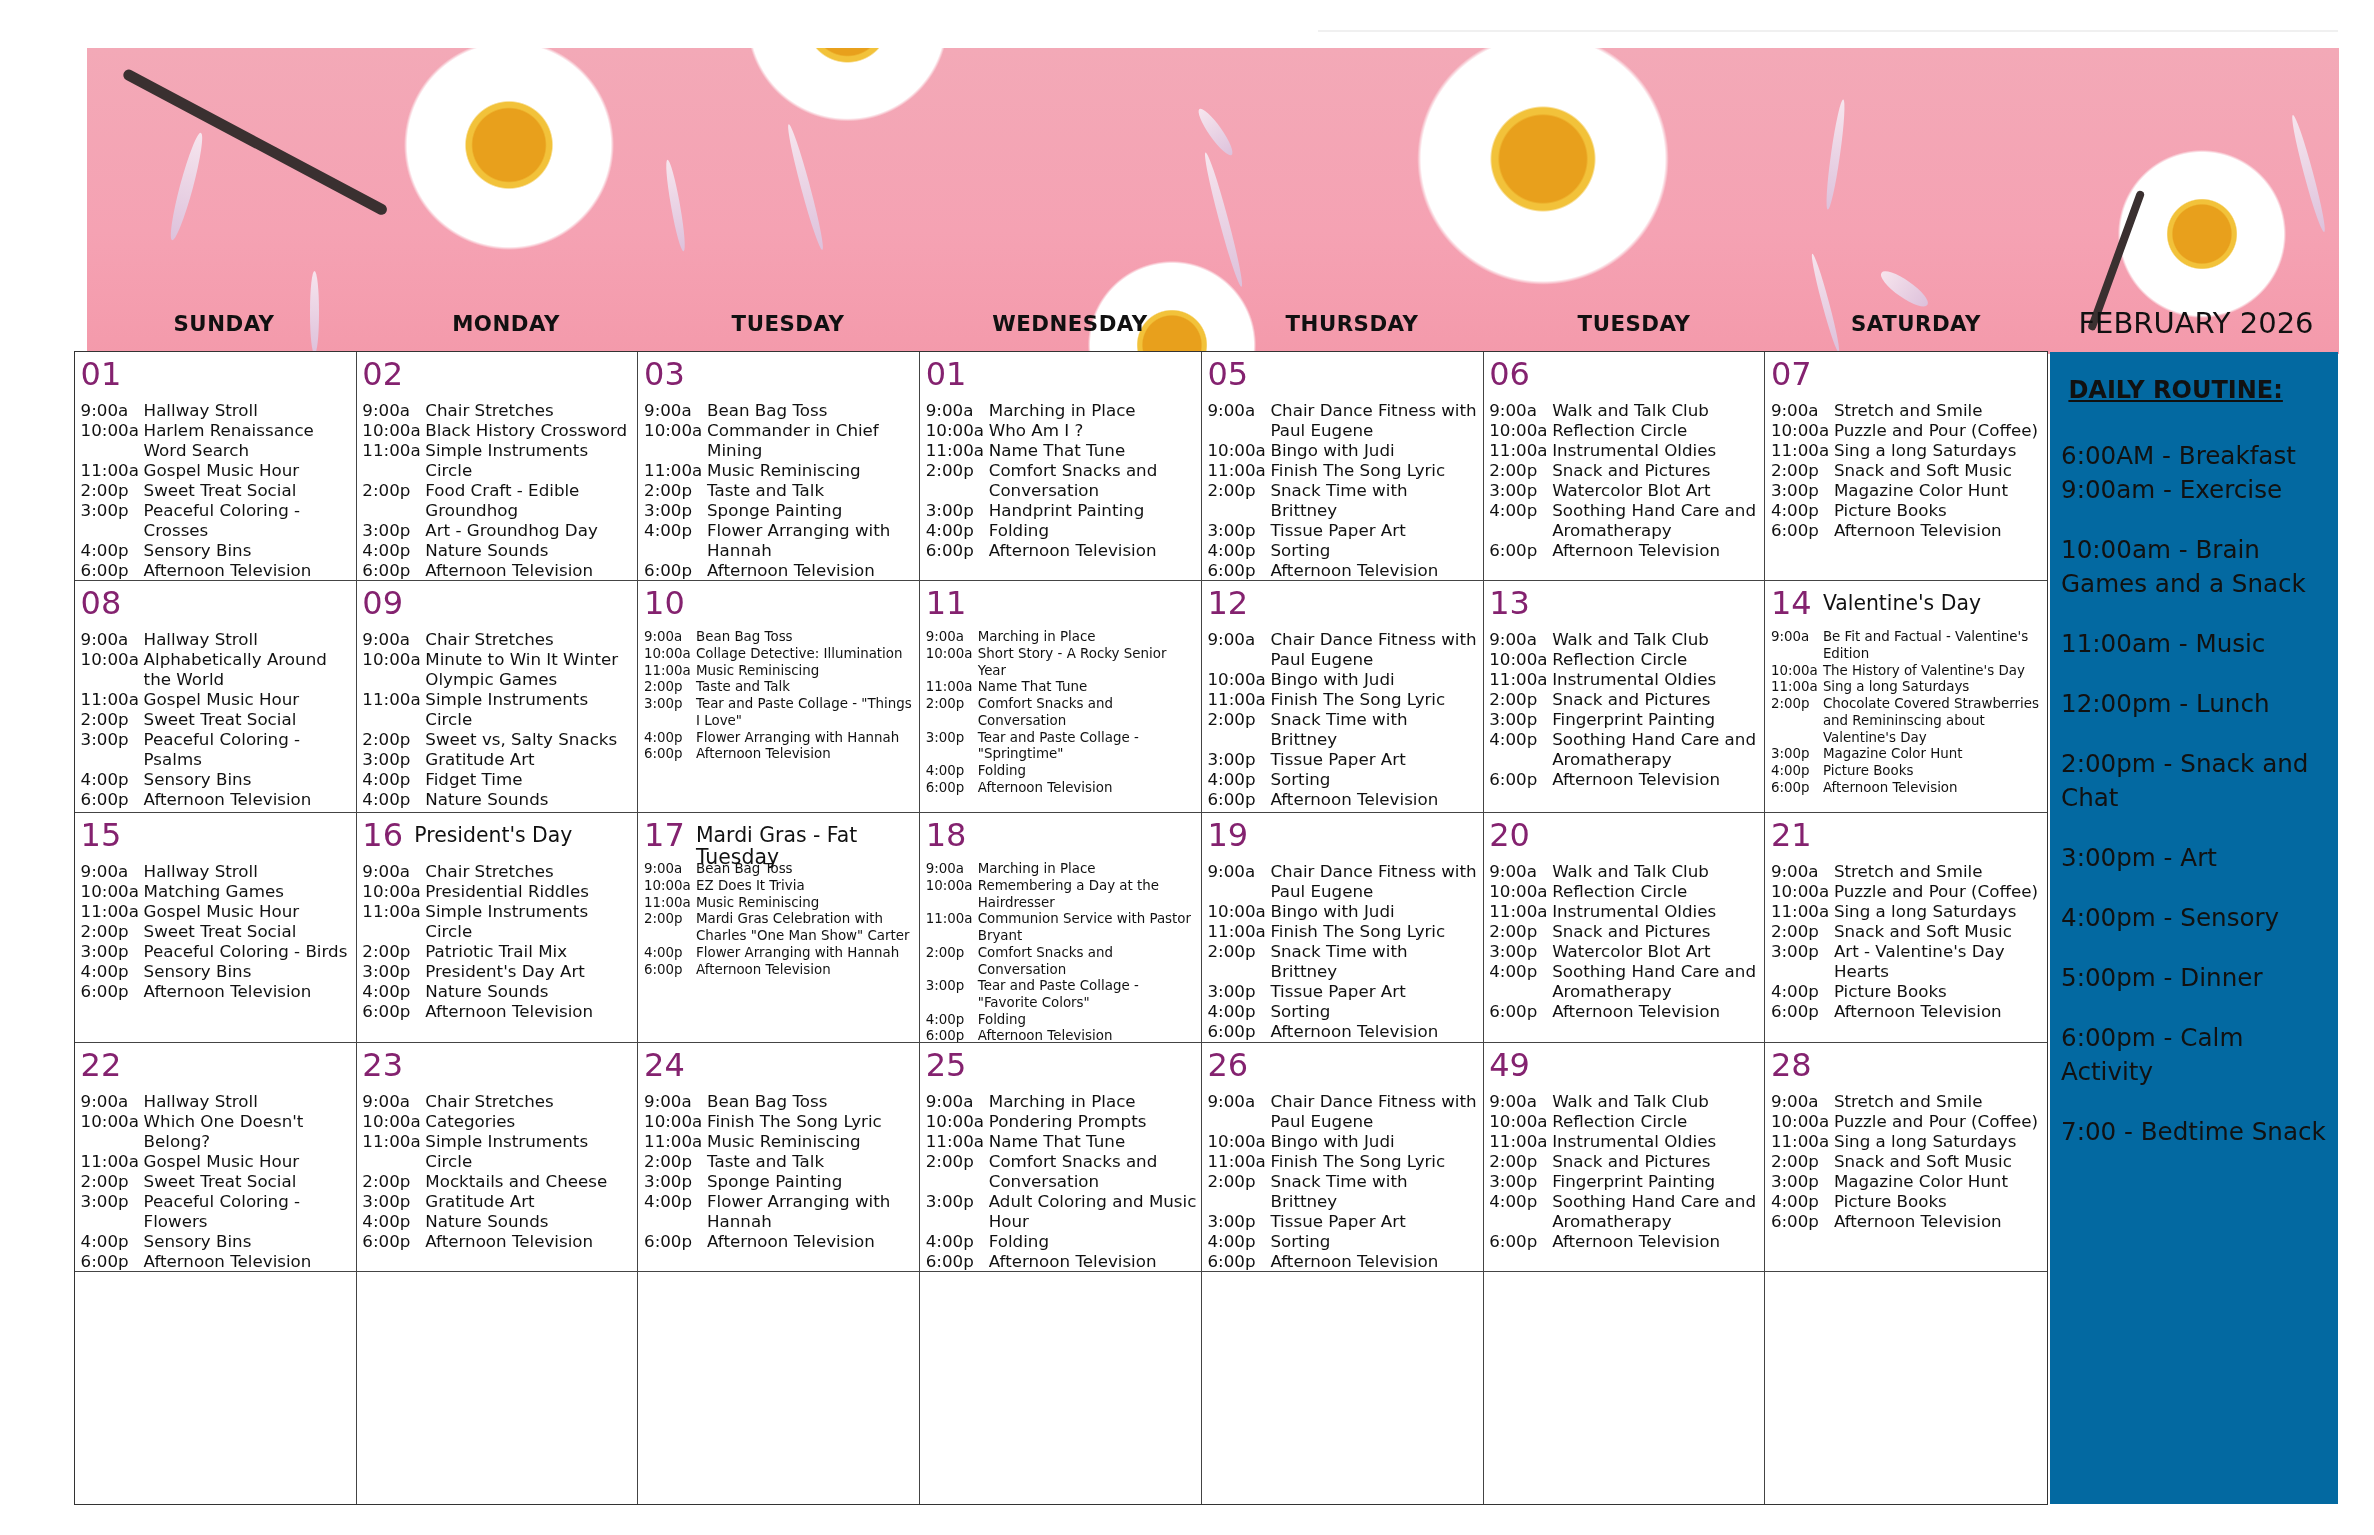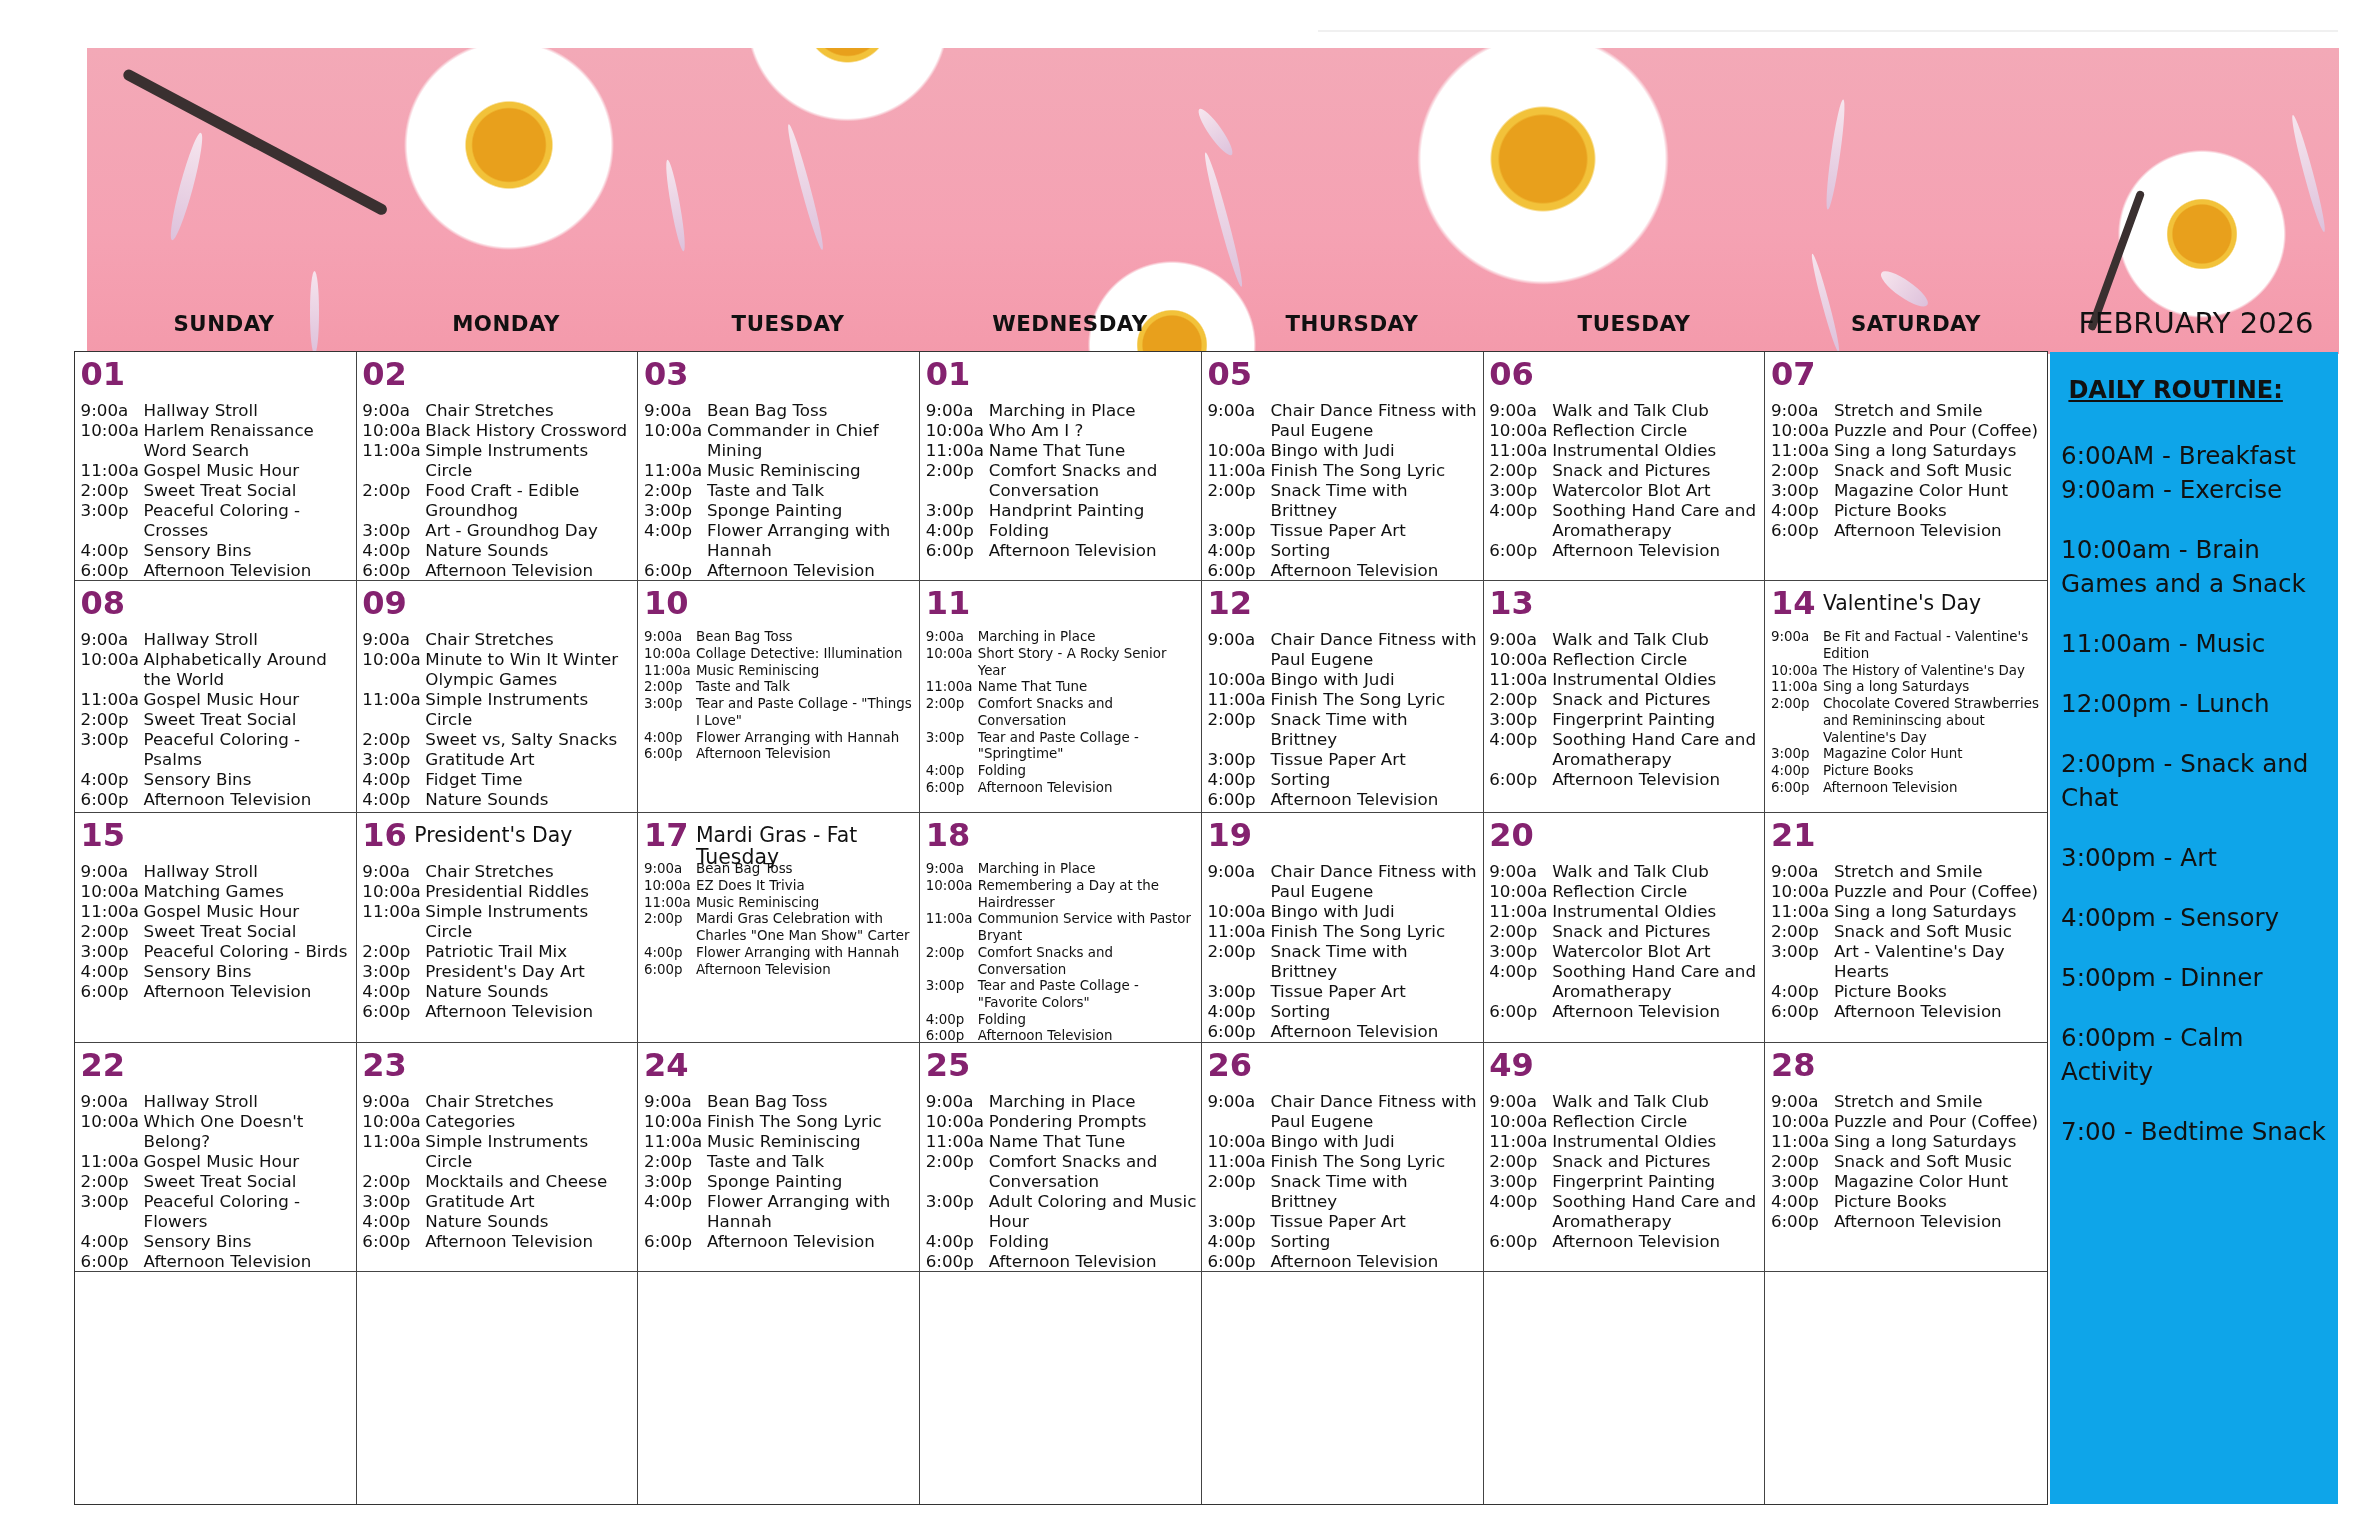--- a/index.html
+++ b/index.html
@@ -28,31 +28,31 @@
   .grid {
     position:absolute; left:74px; top:351px; width:1974px; height:1154px;
     border:1.9px solid #333; box-sizing:border-box; display:grid;
     grid-template-columns:repeat(7,1fr); grid-template-rows:229px 232px 230px 229px 1fr;
     background:#fff;
   }
   .cell { border-right:1.4px solid #444; border-bottom:1.9px solid #444; padding:3.7px 3.7px 0 5.6px; position:relative; overflow:hidden; }
   .cell:nth-child(7n) { border-right:none; }
   .cell.last-row { border-bottom:none; }
   .cell-head { display:flex; align-items:flex-start; height:41px; }
-  .daynum { font-weight:bold; font-size:32px; color:#84226f; line-height:37px; min-width:52px; }
+  .daynum { font-weight:normal; font-size:32px; color:#84226f; line-height:37px; min-width:52px; }
   .holiday { flex:1; text-align:left; font-size:20.4px; line-height:22px; color:#111; padding-top:7.4px; padding-right:5.6px; }
   .events { margin-top:3.7px; }
   .ev { display:flex; font-size:16.7px; line-height:20px; }
   .ev .t { width:63px; flex:0 0 63px; }
   .ev .n { flex:1; }
   .small .ev { font-size:13.4px; line-height:16.7px; }
   .small .ev .t { width:52px; flex:0 0 52px; }
   .sidebar {
     position:absolute; left:2050px; top:352px; width:288px; height:1152px;
-    background:#0ea5e9; padding:24px 0 0 11px; box-sizing:border-box;
+    background:#0369a1; padding:24px 0 0 11px; box-sizing:border-box;
   }
   .routine-title { font-weight:bold; font-size:24px; text-decoration:underline; margin:0 0 35px 7.4px; }
   .routine-item { font-size:24.6px; line-height:34px; margin-bottom:26px; color:#111; }
   .routine-item.tight { margin-bottom:0; }
   .scan-line { position:absolute; right:37px; top:30px; width:1020px; height:1.9px; background:#f0f0f0; }
 </style>
 </head>
 <body>
 
 <div class="scan-line"></div>

